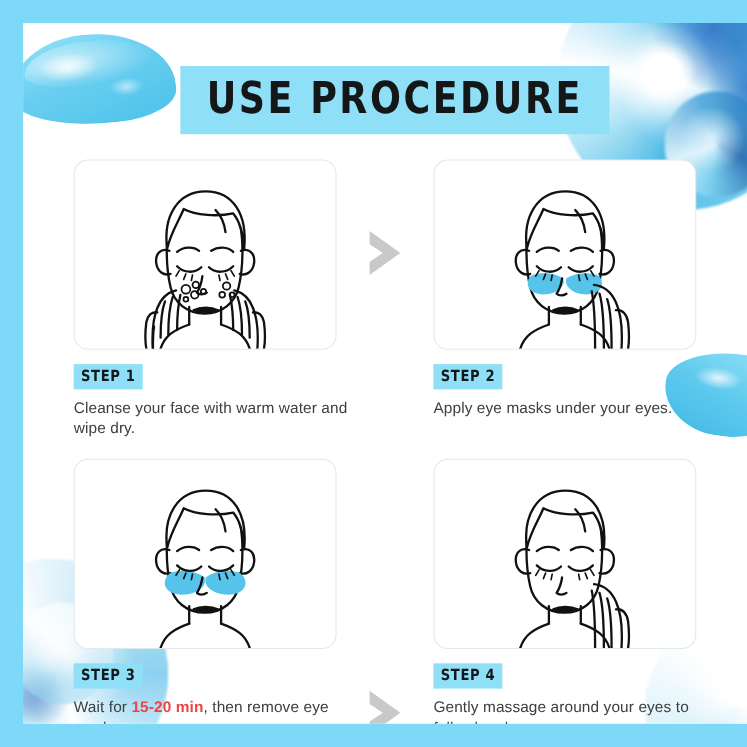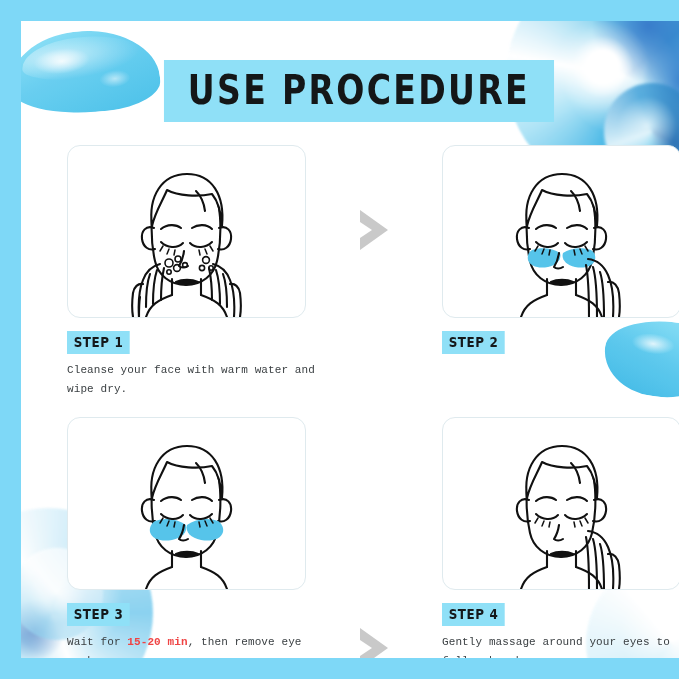--- a/index.html
+++ b/index.html
@@ -125,21 +125,21 @@
     padding:10px 26px 12px 26px;
     transform:scaleX(.92);
   }
 
   
   .grid{
     position:absolute;
     left:46px;top:124px;
     width:566px;
   }
-  .row{display:flex;align-items:flex-start;gap:48px;}
+  .row{display:flex;align-items:flex-start;}
   .row + .row{margin-top:18px;align-items:flex-end;}
   .col{width:239px;}
   .arrow-col{
     width:88px;
     display:flex;align-items:center;justify-content:center;
     padding-top:62px;
   }
   .chev{display:block;}
 
   .card{
@@ -163,22 +163,22 @@
     letter-spacing:.6px;
     line-height:1;
     padding:4px 7px 5px 7px;
     margin-top:13px;
     transform:scaleX(.95);
     transform-origin:left center;
   }
   .desc{
     margin-top:7px;
     color:#3b4043;
-    font-family:Liberation Mono, monospace;
-    font-size:11px;
+    font-family:Liberation Sans, sans-serif;
+    font-size:14px;
     line-height:19px;
     letter-spacing:.1px;
     width:250px;
   }
   .desc b{color:#ef4444;font-weight:bold;}
 </style>
 </head>
 <body>
 
 <div class="page">
@@ -286,20 +286,21 @@
                 <path d="M116 107 c-1 7 -3 11 -5 14 c2 2 6 2 9 0"></path>
                 <path d="M108 136 c6 -3 16 -3 22 0 c-6 3 -16 3 -22 0" fill="#111"></path>
 
                 <path d="M145 113 c9 1 16 7 20 16 c5 11 6 26 5 42"></path>
                 <path d="M165 136 c6 -1 10 4 11 11 c1 9 1 18 0 24"></path>
                 <path d="M157 126 c3 9 4 22 4 45 M150 121 c3 10 4 24 4 50 M143 119 c2 10 3 24 3 52"></path>
               </g>
             </svg>
           </div>
           <div class="steplabel">STEP 2</div>
+          <div class="desc">Apply eye masks under your eyes.</div>
         </div>
 
       </div>
 
       <div class="row">
 
         <div class="col">
           <div class="card">
             <svg width="237" height="171" viewBox="0 0 237 171">
               <g fill="none" stroke="#111" stroke-width="2.1" stroke-linecap="round" stroke-linejoin="round">

